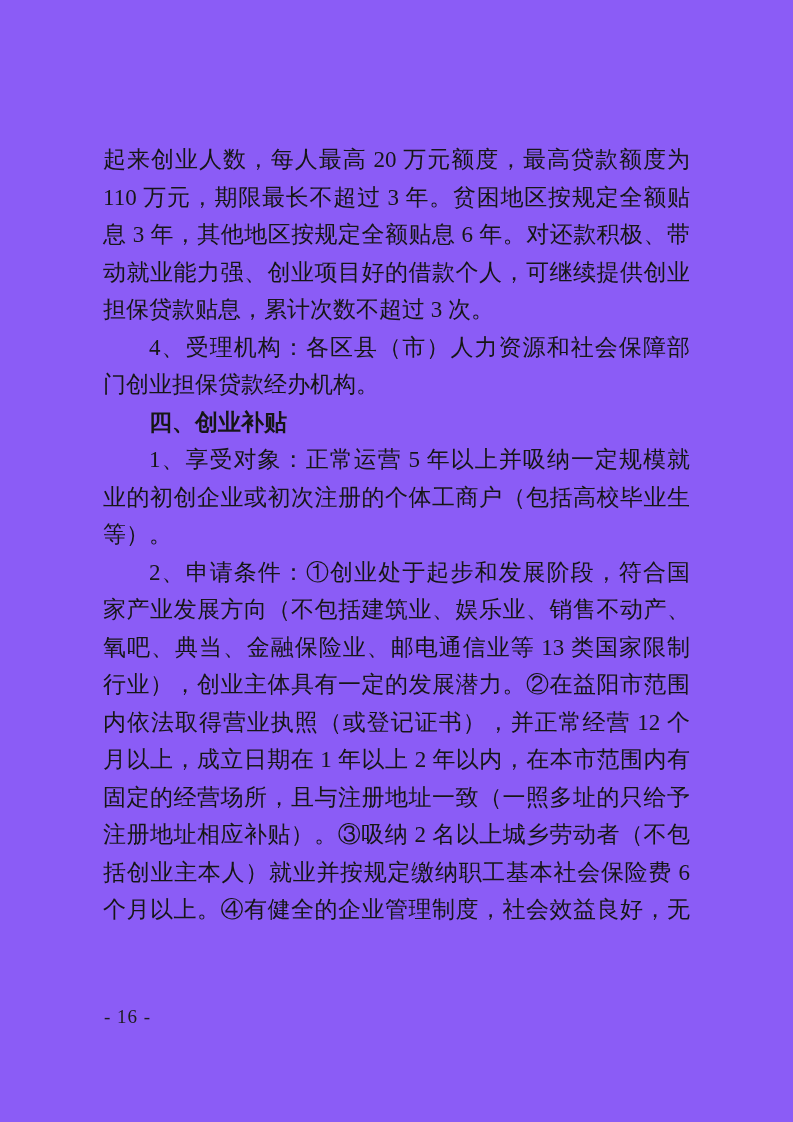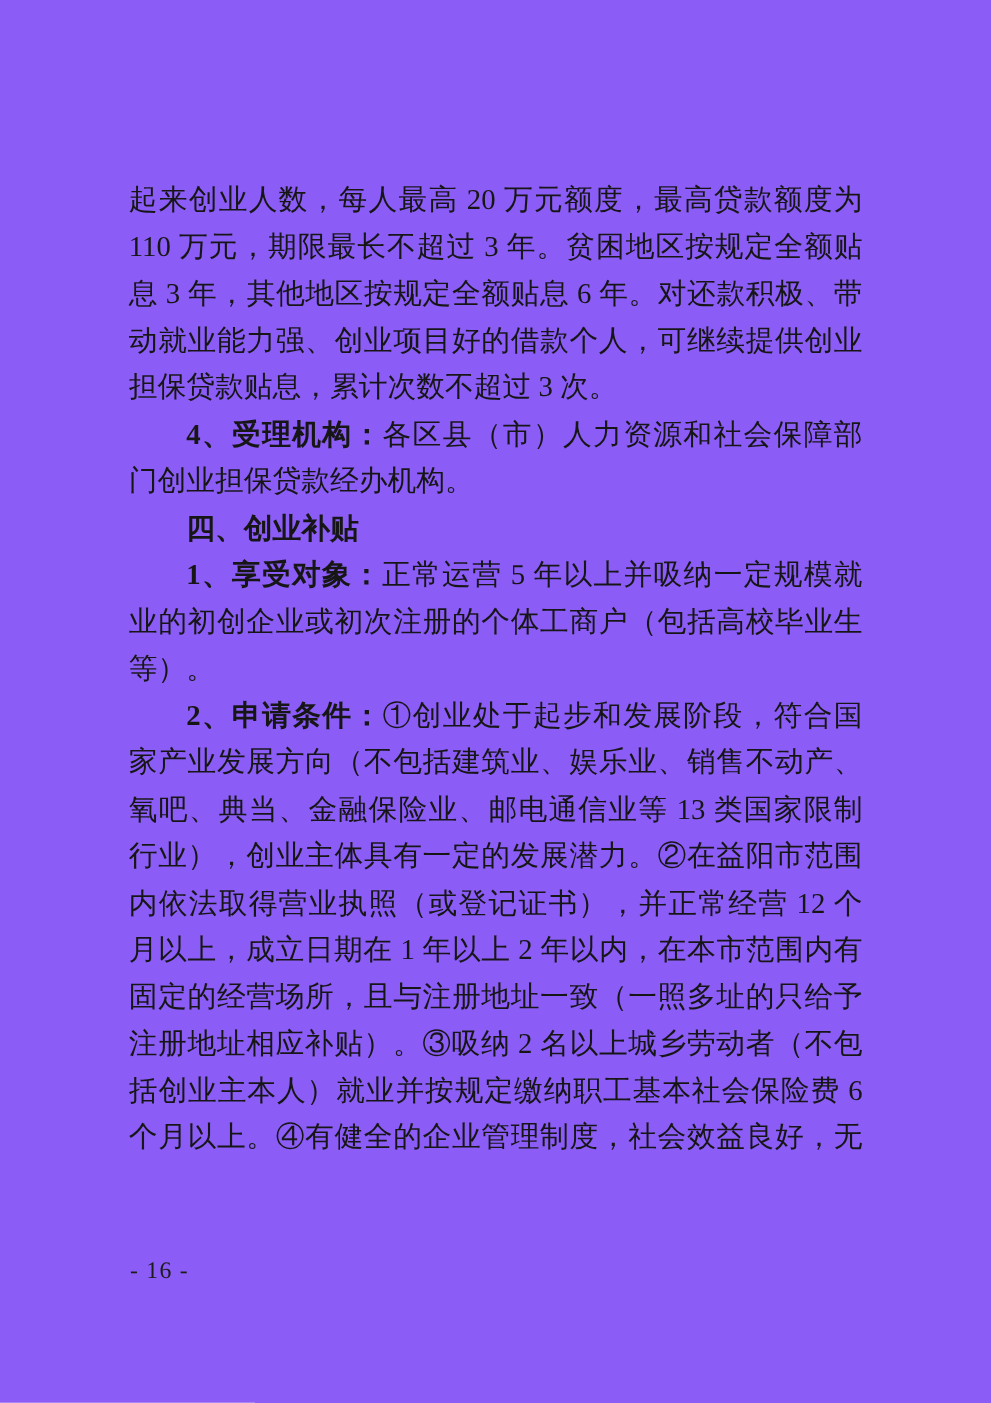--- a/index.html
+++ b/index.html
@@ -37,21 +37,21 @@
   }
   .line.indent {
     padding-left: 46px;
   }
   .line.heading {
     font-family: "Liberation Sans", "DejaVu Sans", sans-serif;
     font-weight: 600;
     text-align-last: left;
   }
   .label {
-    font-weight: 700;
+    font-weight: 400;
   }
   .footer {
     position: absolute;
     left: 104px;
     top: 1004px;
     font-size: 19px;
     line-height: 26px;
     letter-spacing: 1px;
     color: #1c1c1c;
   }

